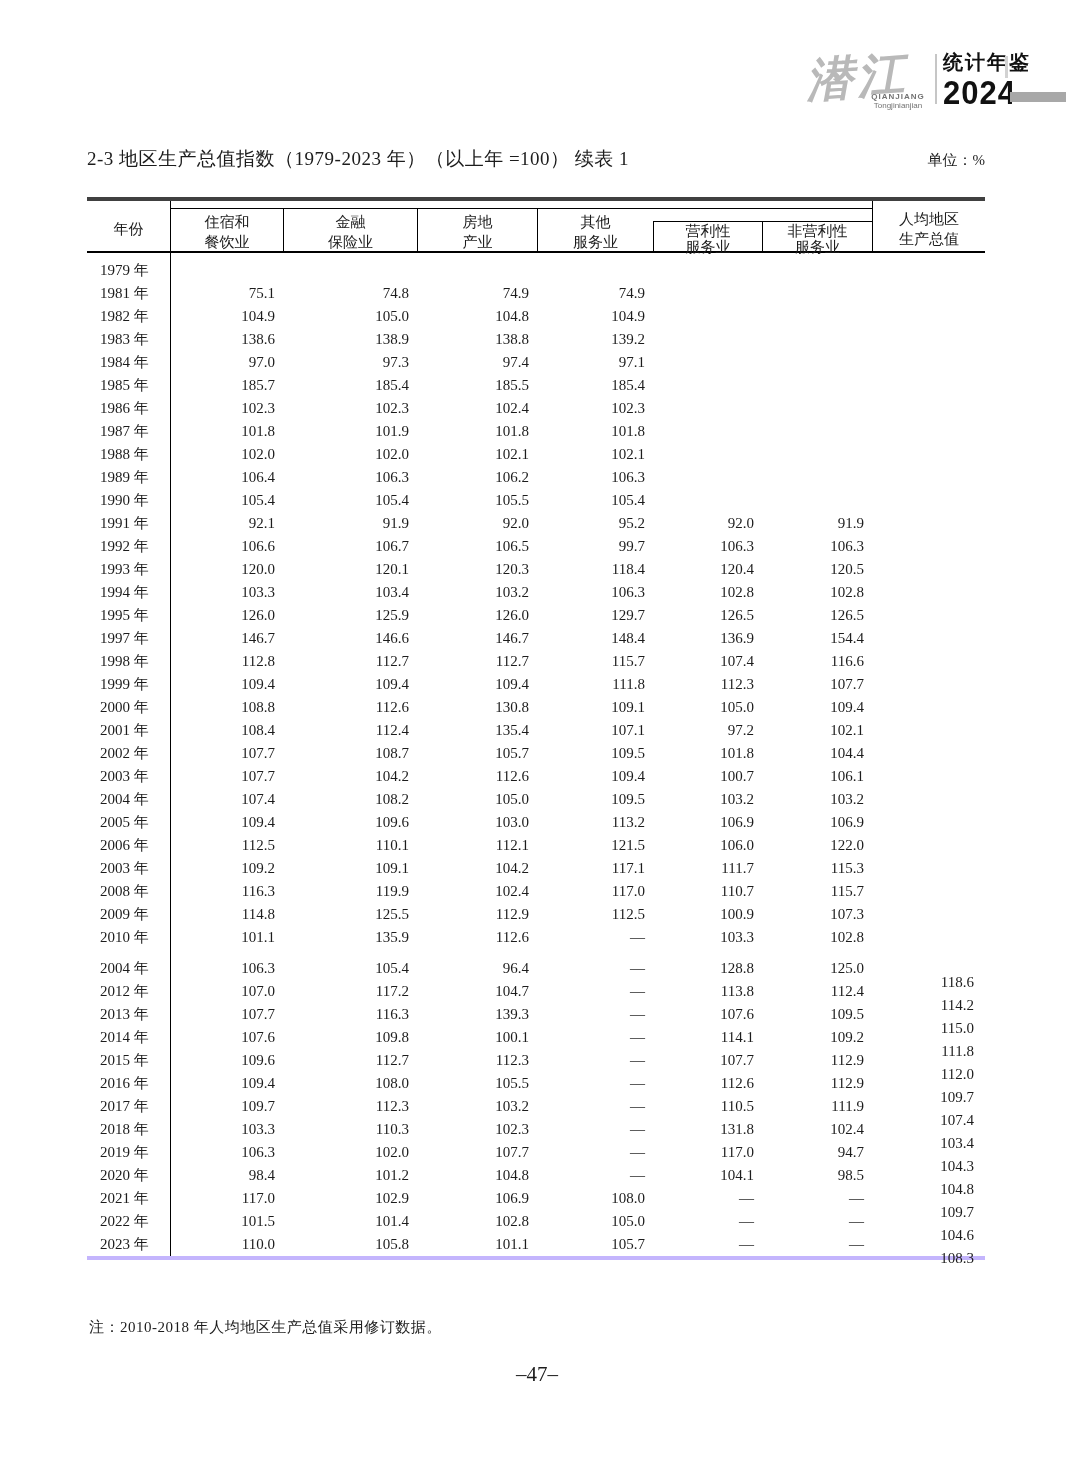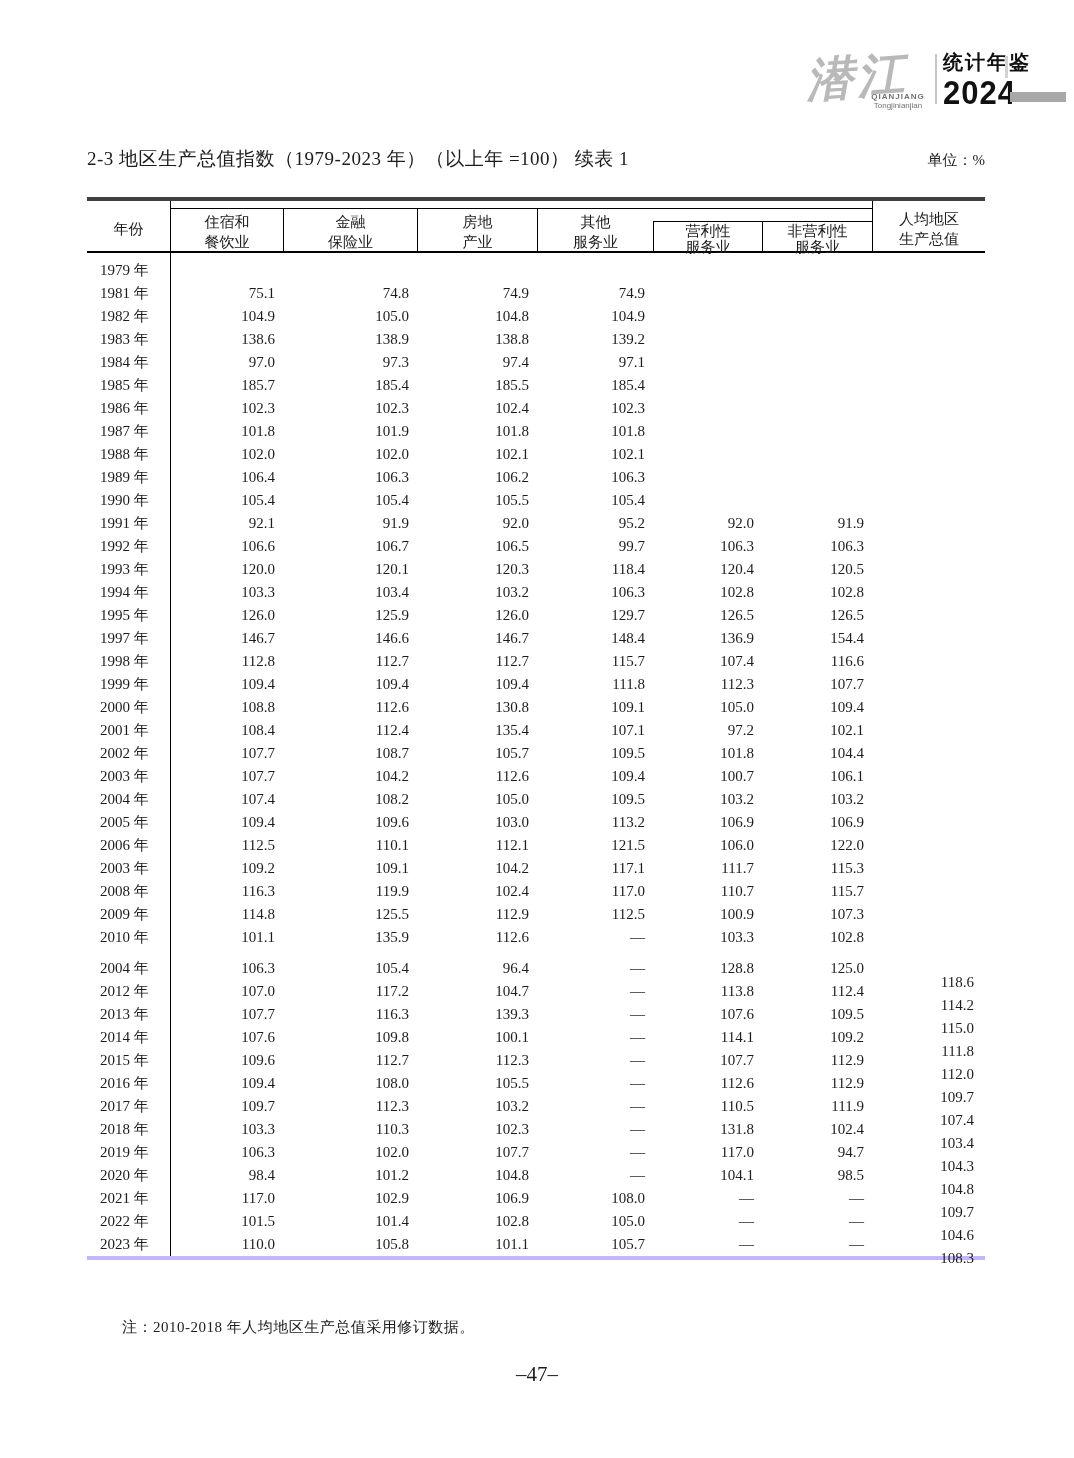--- a/index.html
+++ b/index.html
@@ -91,21 +91,21 @@
     display:grid;
     grid-template-columns:83px 113px 134px 120px 116px 109px 110px 113px;
     height:23px; align-items:center;
   }
   .cell { white-space:nowrap; }
   .cell.year { padding-left:13px; }
   .cell.num  { text-align:right; padding-right:8px; font-variant-numeric:tabular-nums; }
   .trow .cell.num:last-child { padding-right:11px;margin-top:28px; }
 
   
-  .footnote { position:absolute; left:89px; top:1318px; font-size:15px; letter-spacing:0.5px;margin-left:33px; }
+  .footnote { position:absolute; left:89px; top:1318px; font-size:15px; letter-spacing:0.5px; }
   .pagenum  { position:absolute; left:0; top:1362px; width:1074px; text-align:center; font-size:21px; }
 </style>
 </head>
 <body>
 
 <div class="page">
 
   <div class="logo">
     <div class="logo-cn">潜江</div>
     <div class="logo-en">

